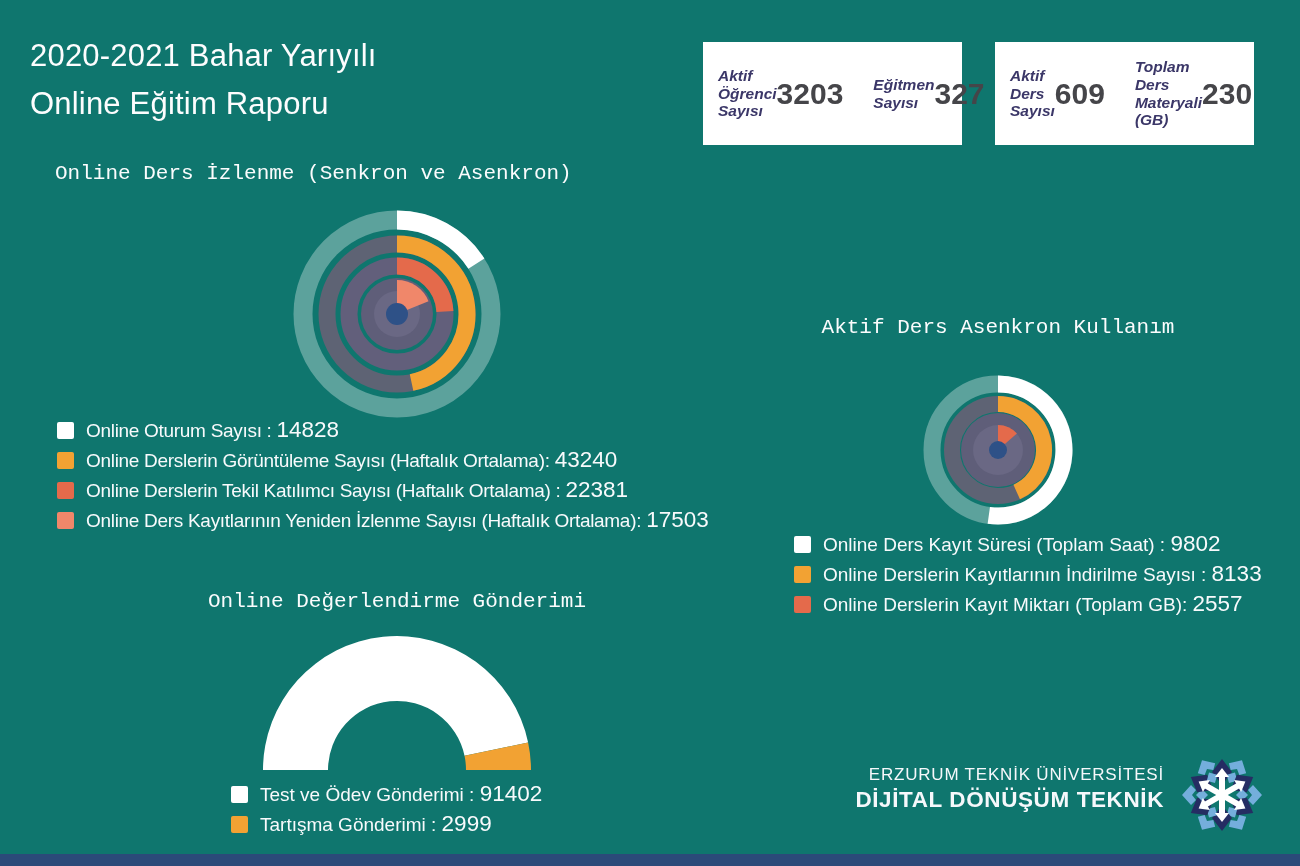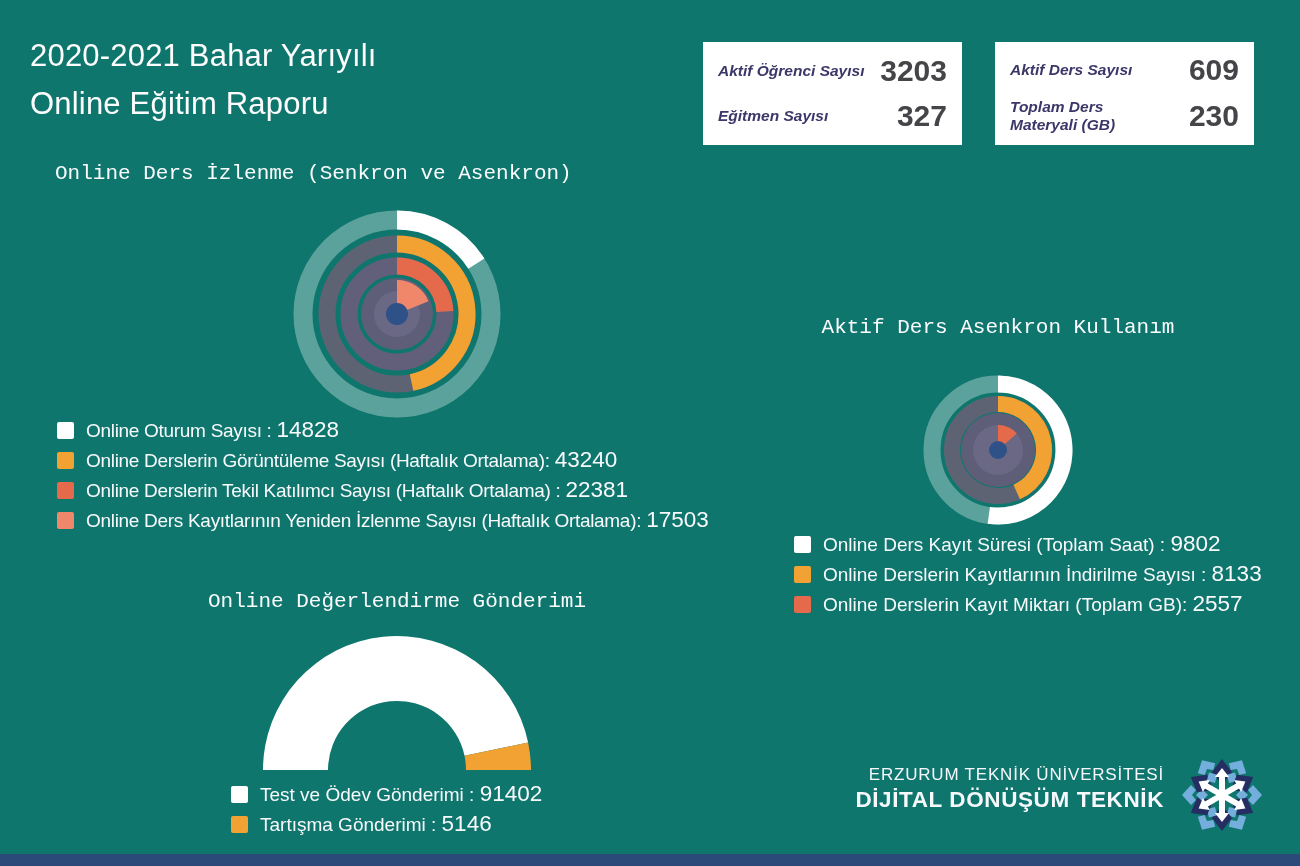--- a/index.html
+++ b/index.html
@@ -1,21 +1,21 @@
 <!DOCTYPE html>
 <html><head>
 <meta charset="utf-8">
 <style>
   html,body{margin:0;padding:0;}
   .canvas{position:relative;width:1300px;height:866px;background:#395C90;overflow:hidden;
           font-family:"Liberation Sans",sans-serif;color:#fff;}
   .main-title{position:absolute;left:30px;top:32px;font-size:31px;line-height:48px;
               font-weight:400;letter-spacing:0.2px;color:#FDFDFE;}
   .stat-box{position:absolute;top:42px;width:259px;height:103px;background:#fff;
-            display:flex;flex-direction:column;justify-content:space-around;padding:6px 0;box-sizing:border-box;}
+            display:flex;flex-direction:row;justify-content:space-around;padding:6px 0;box-sizing:border-box;}
   #sb1{left:703px;} #sb2{left:995px;}
   .sb-row{display:flex;justify-content:space-between;align-items:center;padding:0 15px;}
   .sb-label{font-size:15.5px;font-style:italic;font-weight:700;color:#3B3768;line-height:1.15;max-width:155px;}
   .sb-value{font-size:30px;font-weight:700;color:#454549;}
   .section-title{position:absolute;font-size:21px;color:#FBFCFD;white-space:nowrap;font-family:Liberation Mono, monospace;}
   #st1{left:55px;top:162px;}
   #st2{left:748px;top:316px;width:500px;text-align:center;}
   #st3{left:132px;top:550px;width:530px;text-align:center;margin-top:40px;}
   .chart{position:absolute;}
   #c1{left:292px;top:209px;}
@@ -130,21 +130,21 @@
         <path d="M 11.00 145.00 A 134 134 0 0 1 276.12 117.39 L 212.52 130.78 A 69 69 0 0 0 76.00 145.00 Z" fill="#FFFFFF"></path>
         <path d="M 276.12 117.39 A 134 134 0 0 1 279.00 145.00 L 214.00 145.00 A 69 69 0 0 0 212.52 130.78 Z" fill="#F2A233"></path>
       </svg></div>
   <div class="legend" id="l3">
       <div class="lg-row">
         <span class="sw" style="background: rgb(255, 255, 255);"></span>
         <span class="lg-text">Test ve Ödev Gönderimi  : <span class="num">91402</span></span>
       </div>
       <div class="lg-row">
         <span class="sw" style="background: rgb(242, 162, 51);"></span>
-        <span class="lg-text">Tartışma Gönderimi : <span class="num">5146</span></span>
+        <span class="lg-text">Tartışma Gönderimi : <span class="num">2999</span></span>
       </div>
     </div>
 
   <div class="org">
     <div class="org-1">ERZURUM TEKNİK ÜNİVERSİTESİ</div>
     <div class="org-2">DİJİTAL DÖNÜŞÜM TEKNİK</div>
   </div>
 
   <div class="snowflake">
     <svg width="96" height="84" viewBox="-48 -42 96 84">

